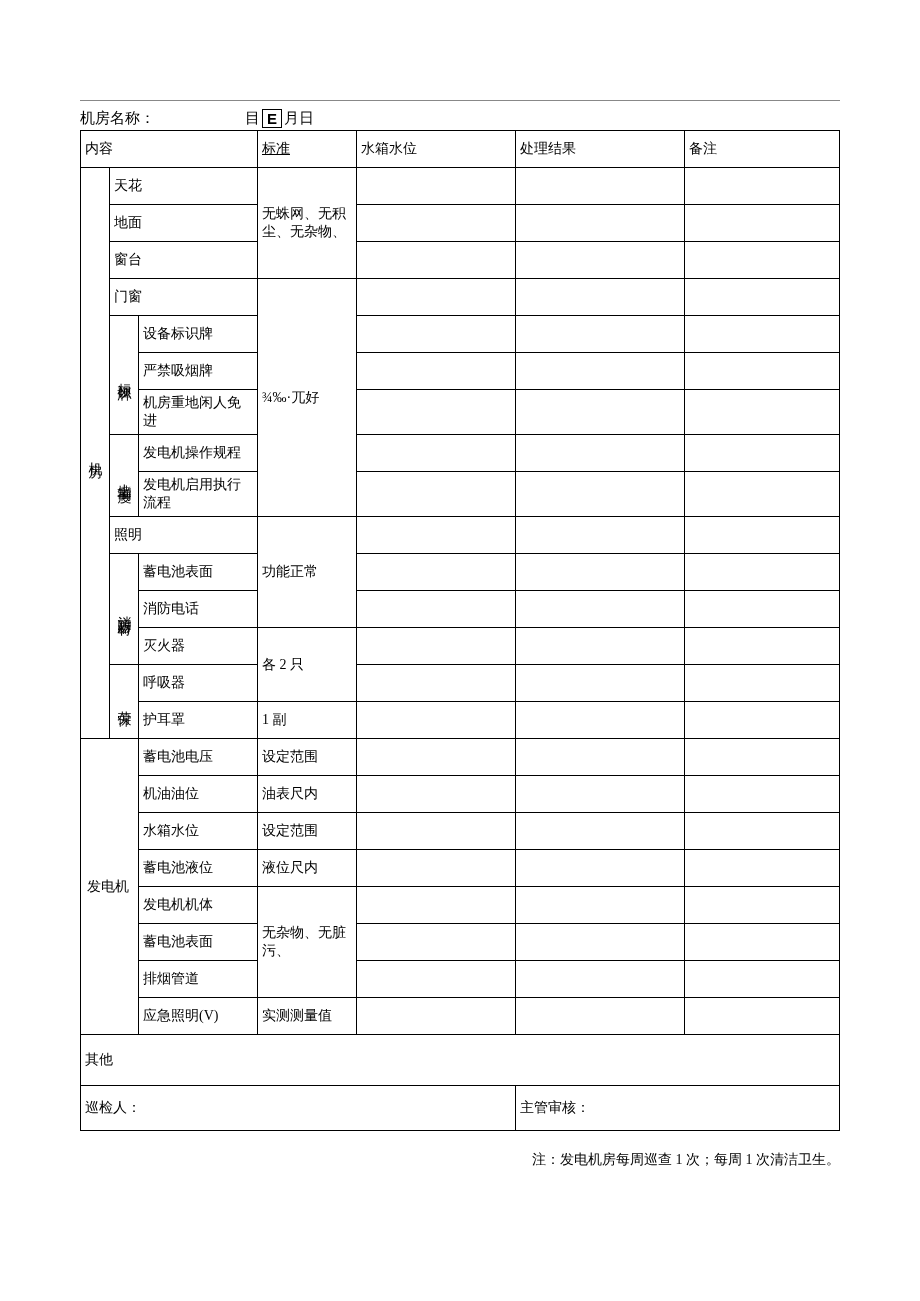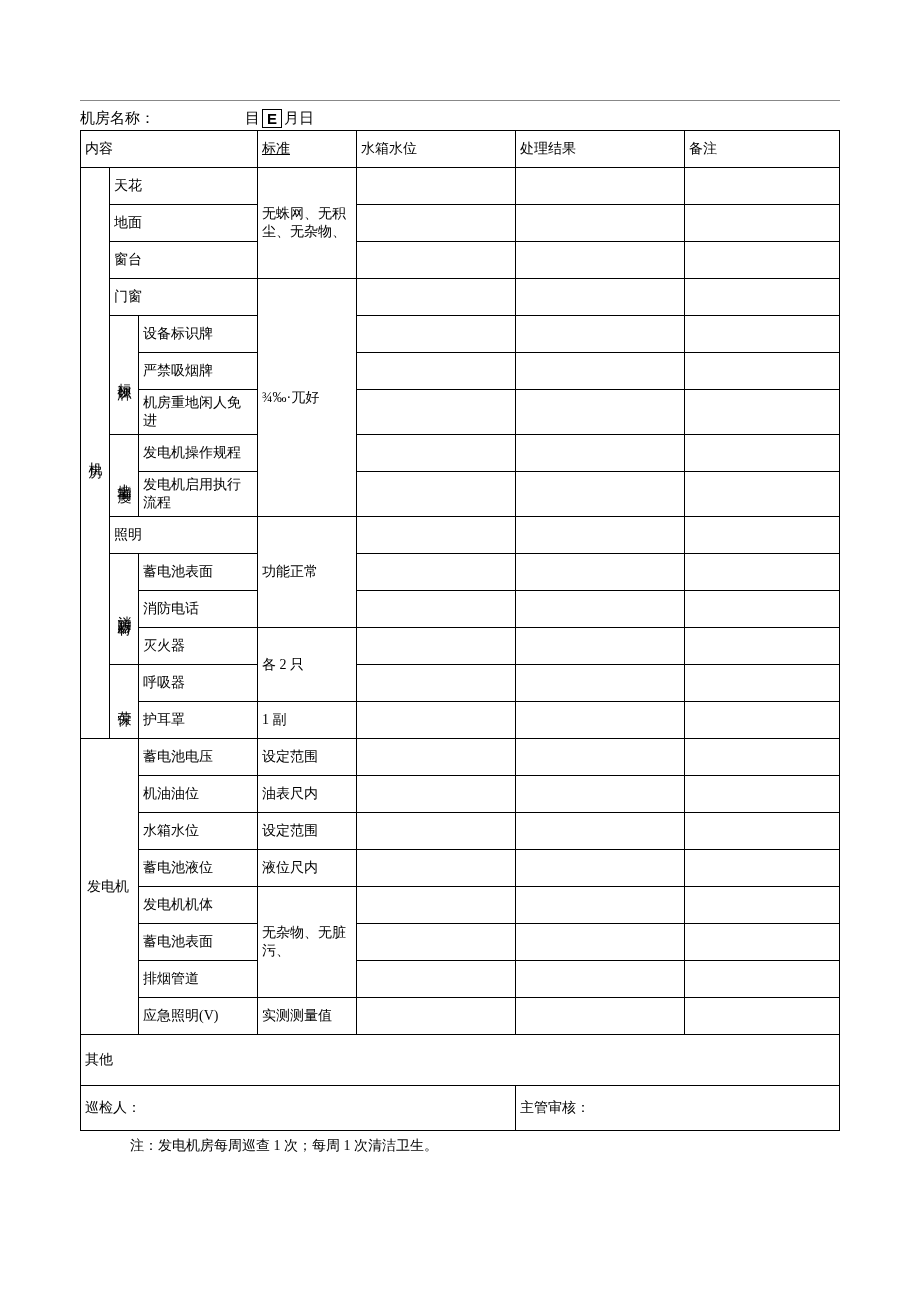--- a/index.html
+++ b/index.html
@@ -48,22 +48,23 @@
   .c { text-align: left; }
   .vlabel {
     writing-mode: vertical-rl;
     text-align: center;
     letter-spacing: 2px;
     padding: 4px 2px;
     width: 18px;
   }
   .note {
     font-size: 14px;
-    margin-top: 6px;
+    margin-top: 20px;
     padding-left: 50px;
+    text-align: right;
   }
   .w1 { width: 20px; }
   .w2 { width: 20px; }
   .w3 { width: 110px; }
   .w4 { width: 90px; text-decoration: underline; }
   .w5 { width: 150px; }
   .w6 { width: 160px; }
   .w7 { }
 </style>
 </head>

